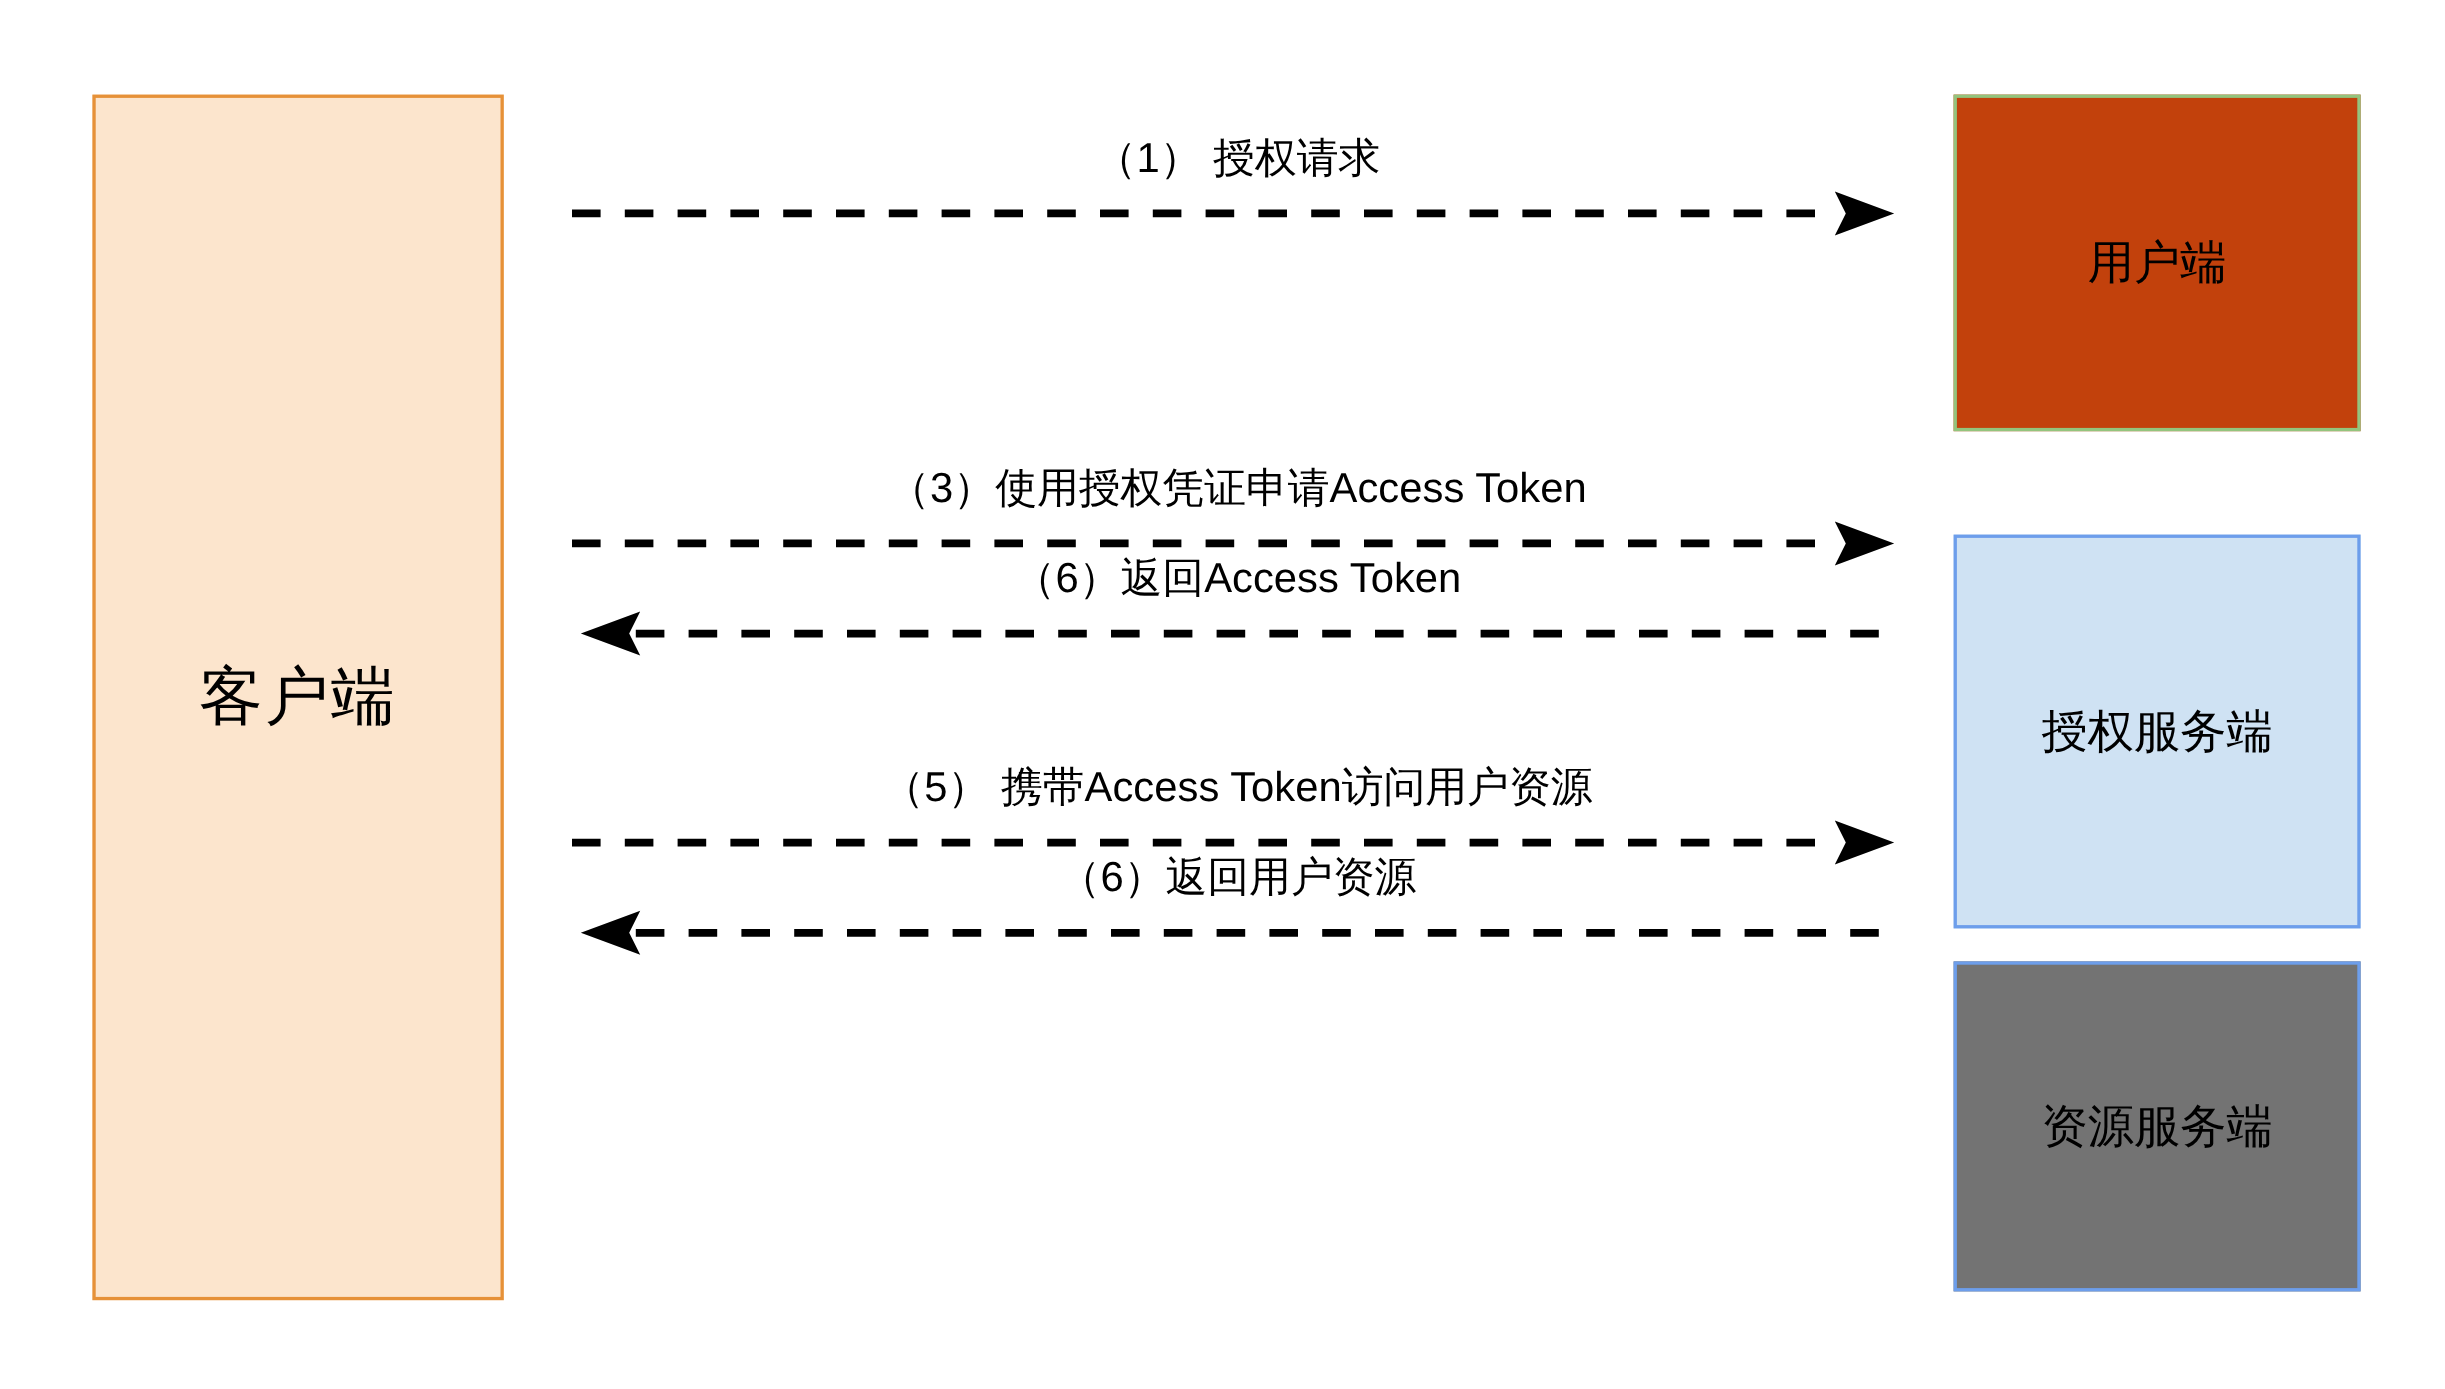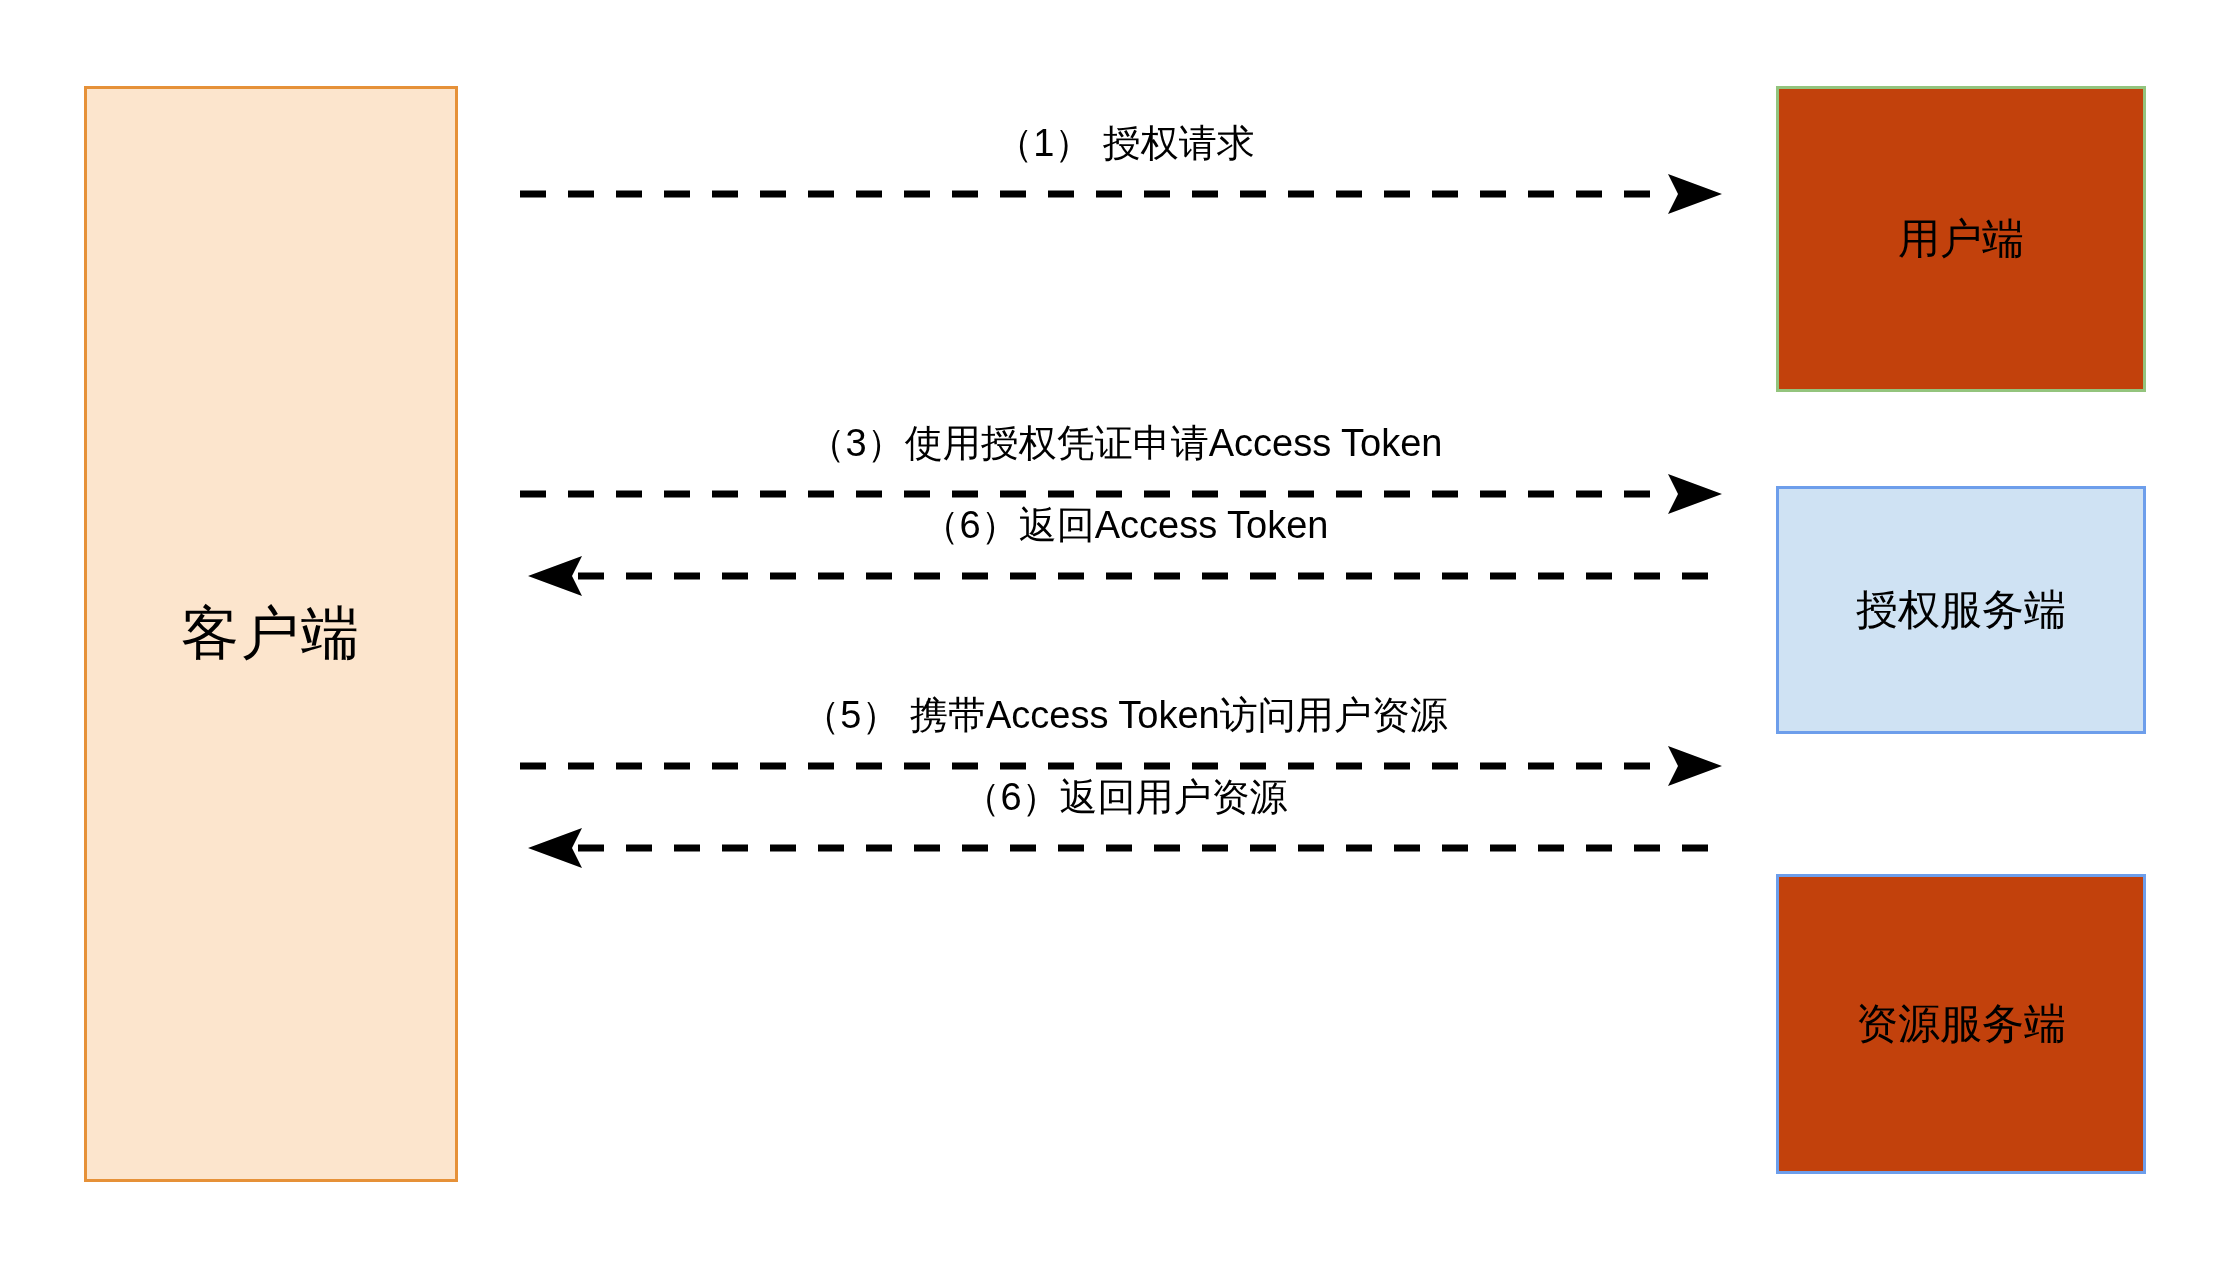--- a/index.html
+++ b/index.html
@@ -51,32 +51,32 @@
     height: 306px;
     background: #c2410c;
     border: 3px solid #93c47d;
     font-size: 42px;
   }
 
   .auth-box {
     left: 1776px;
     top: 486px;
     width: 370px;
-    height: 248px;
+    height: 358px;
     background: #cfe2f3;
     border: 3px solid #6d9eeb;
     font-size: 42px;
   }
 
   .resource-box {
     left: 1776px;
     top: 874px;
     width: 370px;
     height: 300px;
-    background: #c2410c;
+    background: #737373;
     border: 3px solid #6d9eeb;
     font-size: 42px;
   }
 
   
   .arrow-group {
     position: absolute;
     left: 520px;
     width: 1210px;
     height: 110px;

